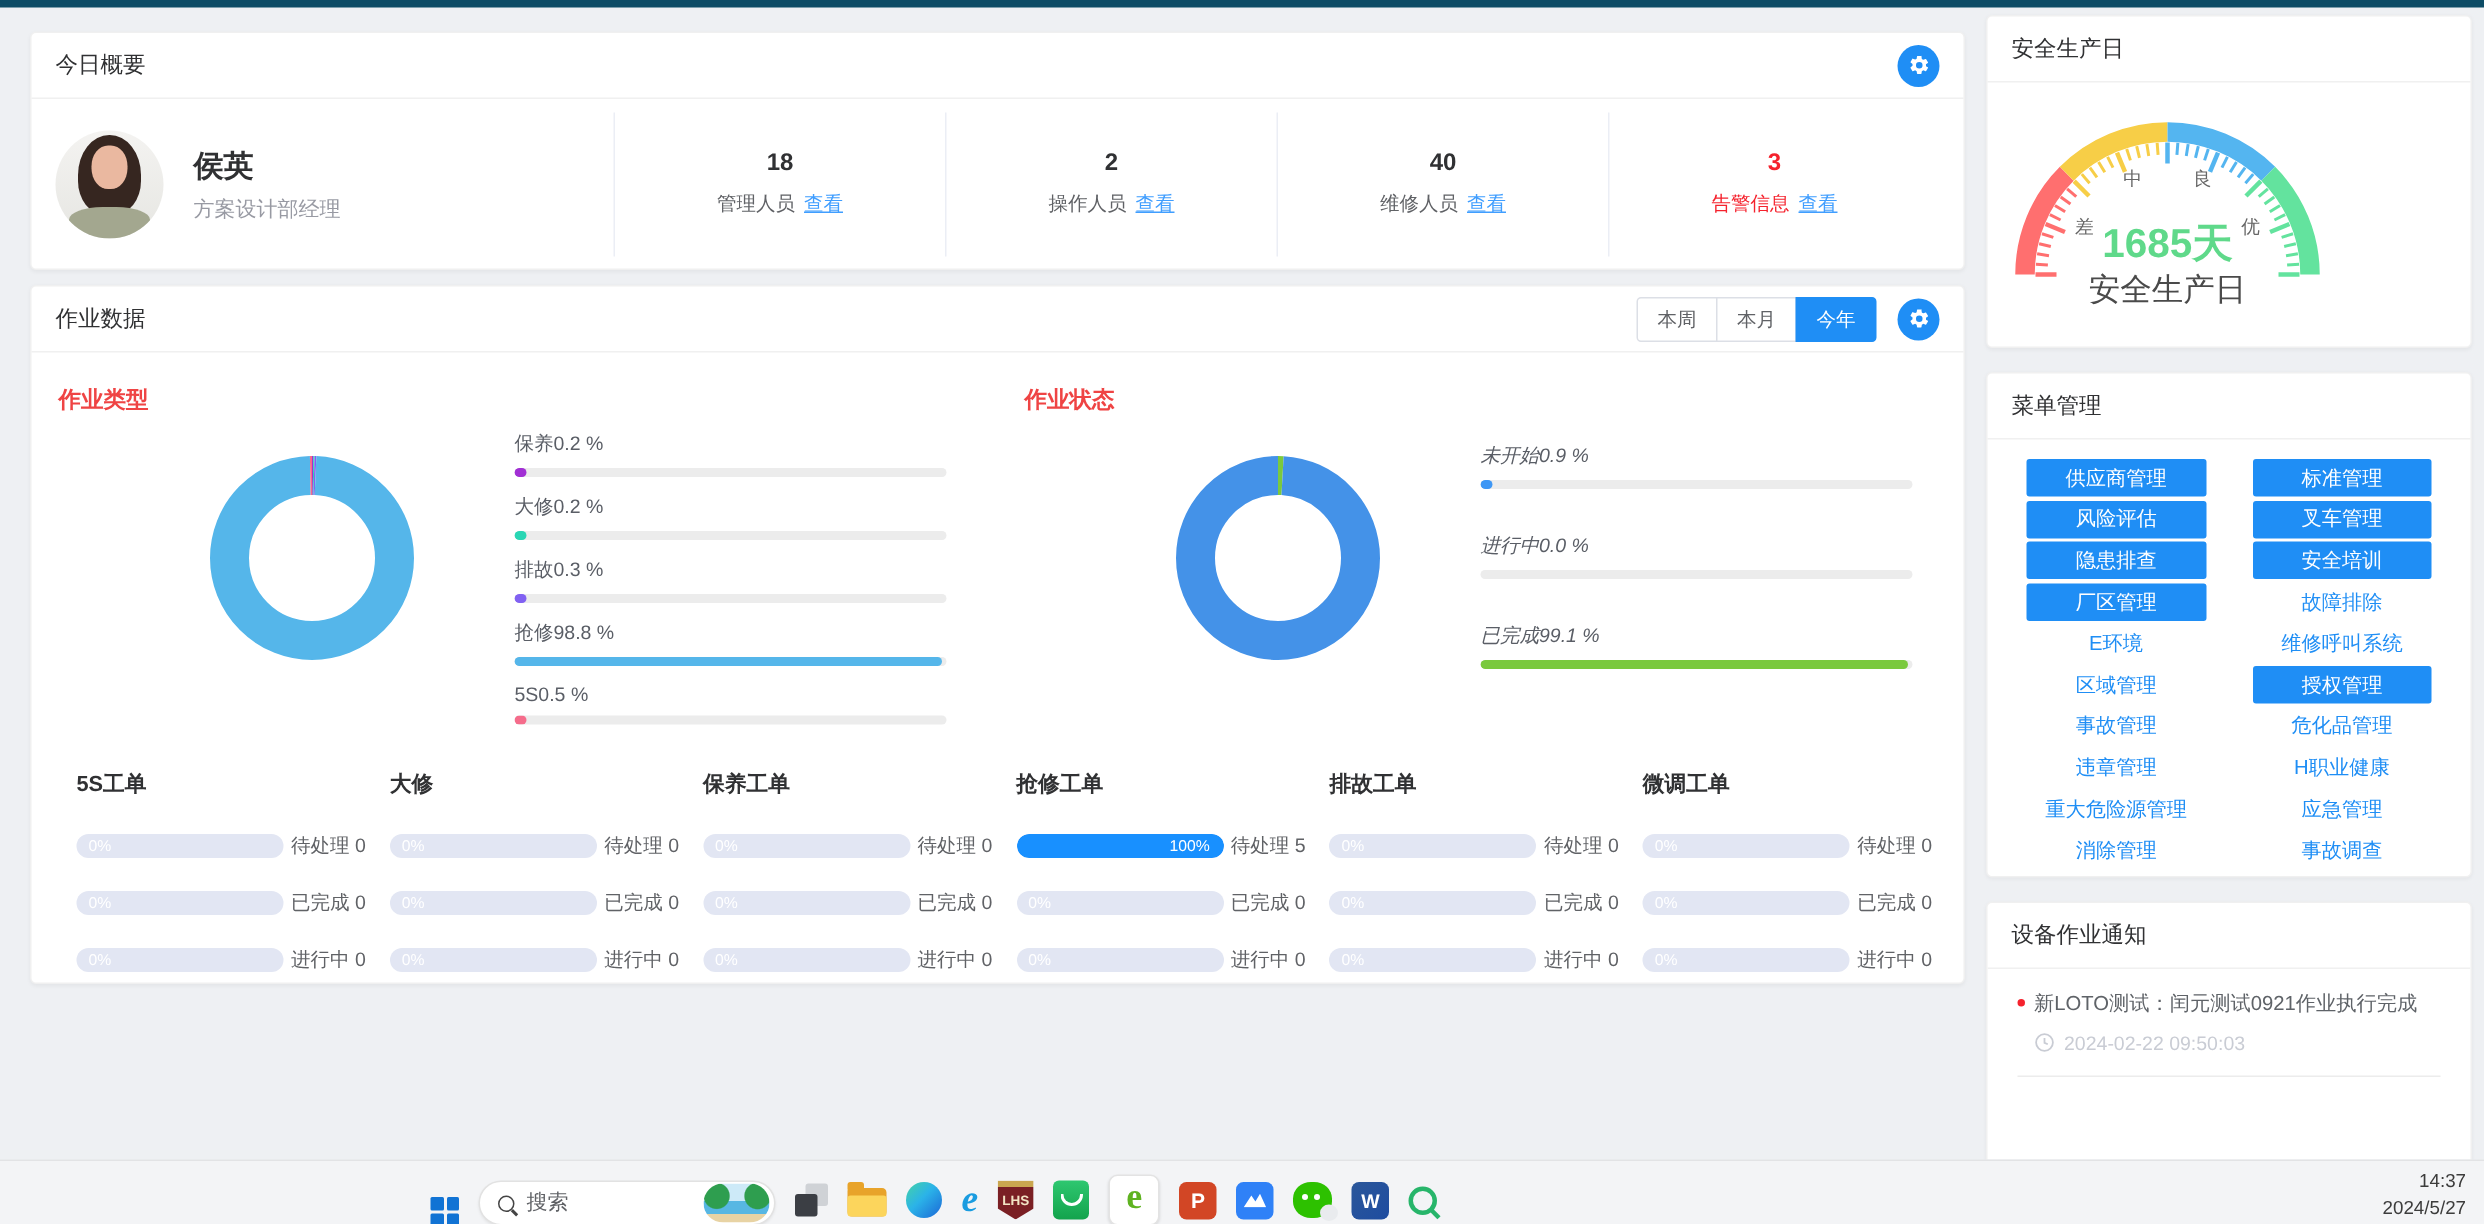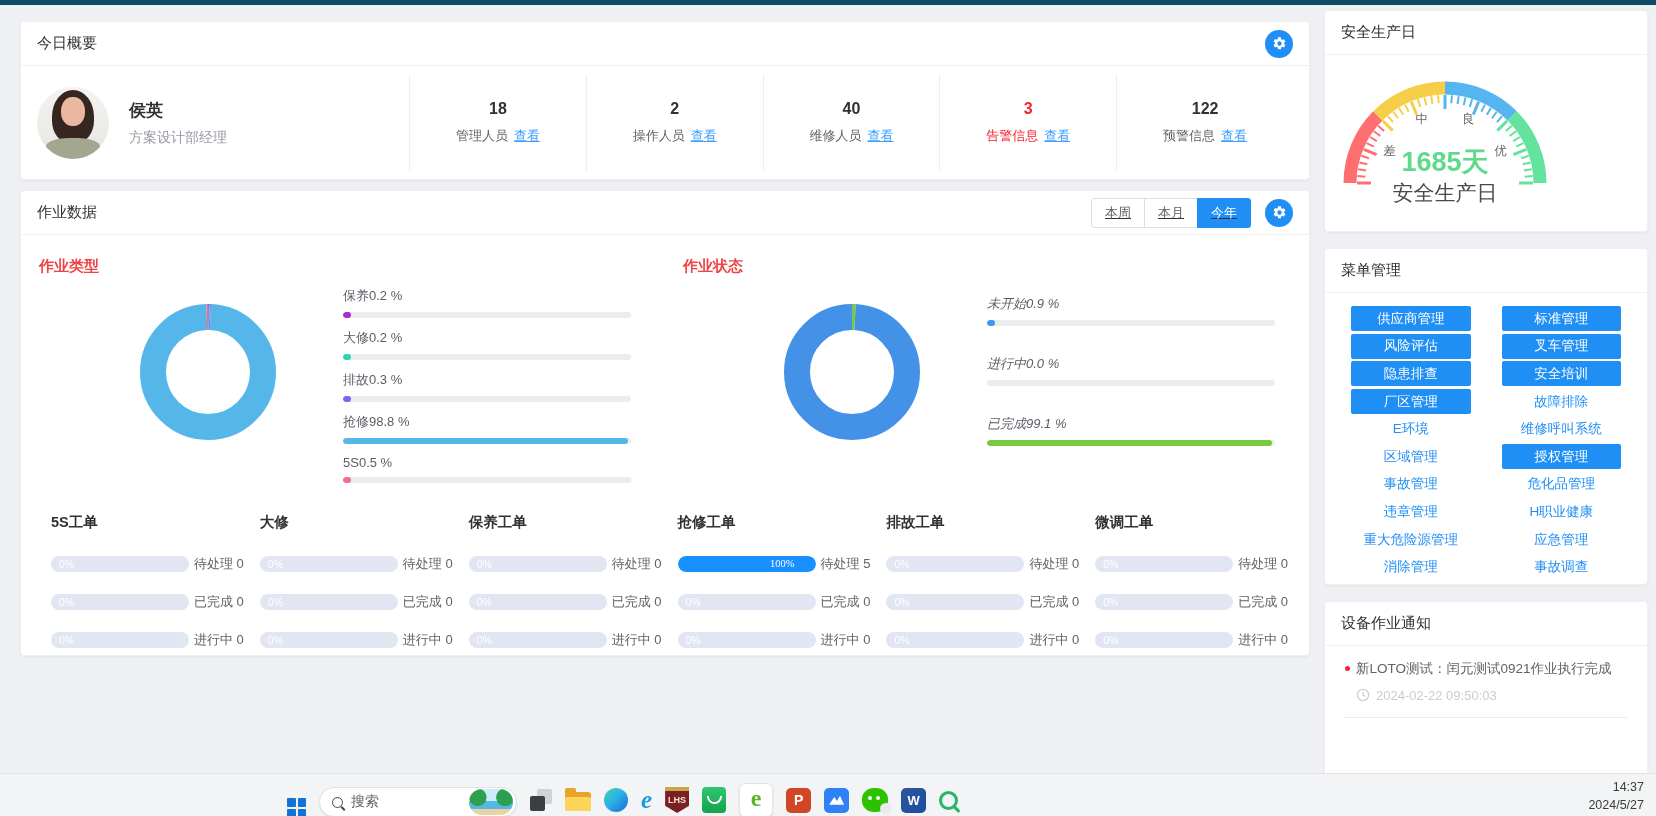--- a/index.html
+++ b/index.html
@@ -27,33 +27,33 @@
   .overview-card { top:21px; left:20px; width:1290px; height:159px; }
   .overview-body { display:flex; align-items:center; height:113px; padding:0 16px; }
   .user-block { display:flex; align-items:center; gap:20px; width:372px; flex:none; }
   .avatar {
     width:72px; height:72px; border-radius:50%; position:relative; overflow:hidden;
     background:linear-gradient(180deg,#f4f3f1 0%,#e6e6e2 100%); flex:none;
   }
   .avatar .hair { position:absolute; width:58%; height:74%; top:5%; left:21%; background:#362620; border-radius:50% 50% 42% 42%; }
   .avatar .face { position:absolute; width:32%; height:40%; top:15%; left:34%; background:#eab8a0; border-radius:48%; }
   .avatar .torso { position:absolute; width:74%; height:28%; bottom:0; left:13%; background:#a3a78f; border-radius:42% 42% 0 0; }
-  .user-name { font-size:17px; font-weight:bold; color:#303133; }
+  .user-name { font-size:20px; font-weight:bold; color:#303133; }
   .user-role { font-size:14px; color:#989aa3; margin-top:7px; }
   .stats-row { display:flex; flex:1; height:96px; }
   .stat { flex:1; border-left:1px solid #ebeef5; display:flex; flex-direction:column; justify-content:center; align-items:center; }
   .stat-value { font-size:16px; font-weight:bold; color:#303133; }
   .stat.alert .stat-value, .stat.alert .stat-label { color:#f5222d; }
   .stat-label-row { margin-top:9px; font-size:13px; color:#606266; }
   .view-link { color:#409eff; margin-left:6px; text-decoration:underline; cursor:pointer; }
 
   
   .workdata-card { top:190px; left:20px; width:1290px; height:466px; }
   .header-right { display:flex; align-items:center; gap:14px; }
-  .tab-group { display:flex;text-decoration:underline; }
+  .tab-group { display:flex; }
   .tab {
     height:30px; padding:0 13px; background:#fff; border:1px solid #dcdfe6; margin-left:-1px;
     font-size:13px; color:#606266; cursor:pointer; font-family:inherit;
   }
   .tab:first-child { border-radius:3px 0 0 3px; margin-left:0; }
   .tab:last-child { border-radius:0 3px 3px 0; }
   .tab.active { background:#1f8ef5; border-color:#1f8ef5; color:#fff; }
   .charts-row { position:relative; display:flex; height:276px; }
   .chart-half { position:relative; width:645px; height:276px; }
   .chart-title { position:absolute; top:22px; left:18px; font-size:15px; font-weight:bold; color:#ef4444; }
@@ -70,21 +70,21 @@
     position:absolute; top:322px; left:30px; right:24px;
     display:grid; grid-template-columns:repeat(6,1fr); column-gap:16px;
   }
   .order-title { font-size:14.5px; font-weight:bold; color:#303133; height:22px; }
   .order-row { display:flex; align-items:center; margin-top:20px; }
   .pill {
     width:138px; height:16px; background:#e2e6f3; border-radius:8px; position:relative;
     overflow:hidden; flex:none;
   }
   .pill-text { position:absolute; left:8px; top:2px; font-size:10.5px; color:#fff; }
-  .pill.full .pill-text { left:auto; right:21px;font-family:Liberation Serif, serif; }
+  .pill.full .pill-text { left:auto; right:9px; }
   .pill-fill { position:absolute; inset:0; background:#1890ff; border-radius:8px; }
   .order-label { margin-left:5px; font-size:13px; color:#606266; white-space:nowrap; }
 
   
   .gauge-card { top:10px; left:1324px; width:324px; height:222px; }
   .gauge-svg { display:block; margin-top:8px; }
   .menu-card { top:248px; left:1324px; width:324px; height:337px; }
   .menu-grid {
     padding:12px 26px; display:grid; grid-template-columns:1fr 1fr; column-gap:31px;
     grid-auto-rows:27.6px; align-items:center;
@@ -188,24 +188,20 @@
           <div class="stat-value">2</div>
           <div class="stat-label-row"><span class="stat-label">操作人员</span><a class="view-link">查看</a></div>
         </div>
         <div class="stat">
           <div class="stat-value">40</div>
           <div class="stat-label-row"><span class="stat-label">维修人员</span><a class="view-link">查看</a></div>
         </div>
         <div class="stat alert">
           <div class="stat-value">3</div>
           <div class="stat-label-row"><span class="stat-label">告警信息</span><a class="view-link">查看</a></div>
-        </div>
-        <div class="stat">
-          <div class="stat-value">122</div>
-          <div class="stat-label-row"><span class="stat-label">预警信息</span><a class="view-link">查看</a></div>
         </div>
       </div>
   </div>
 </section>
 
 <section class="card workdata-card">
   <div class="card-header">
     <span class="card-title">作业数据</span>
     <div class="header-right">
       <div class="tab-group">

